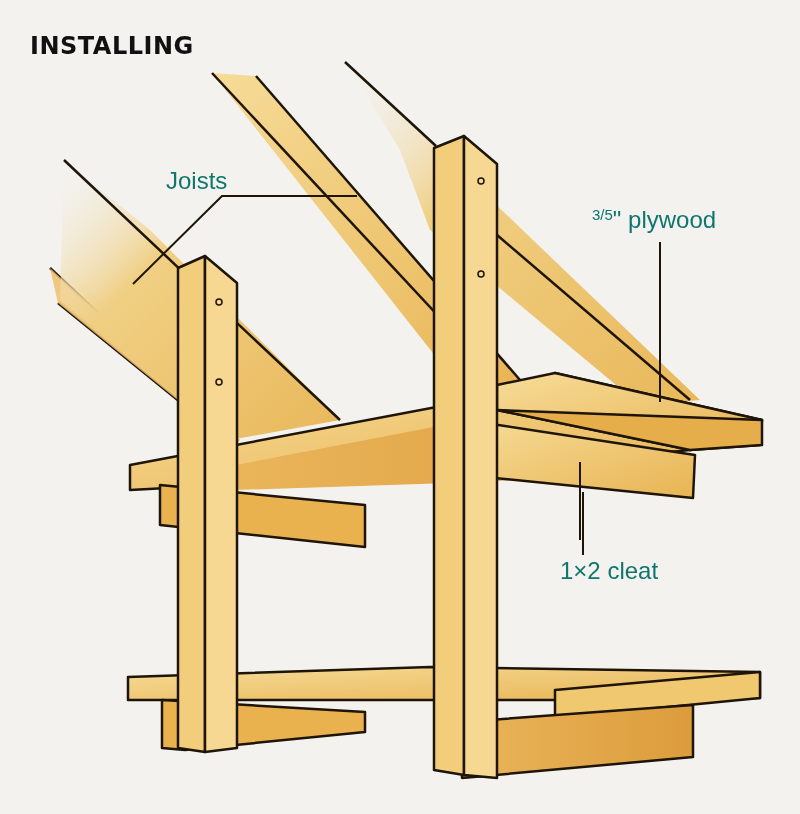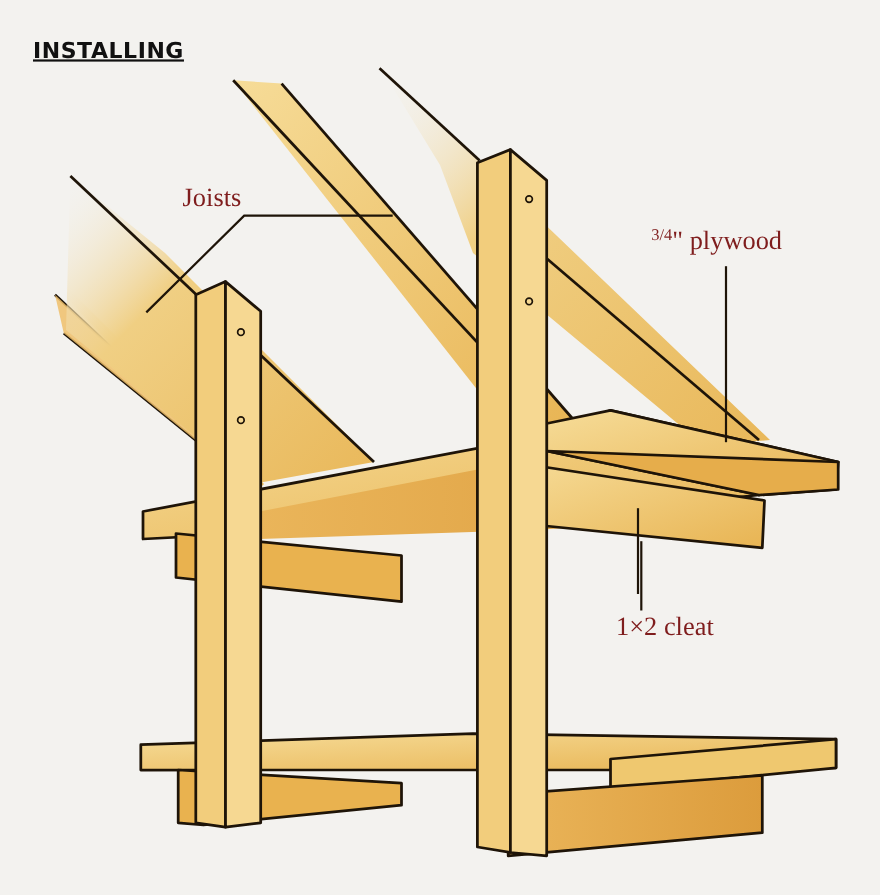--- a/index.html
+++ b/index.html
@@ -9,24 +9,24 @@
       font-family: "Liberation Sans", sans-serif;
       position: relative;
     }
     .canvas { position: absolute; left: 0; top: 0; width: 800px; height: 814px; }
     .title {
       position: absolute; left: 30px; top: 30px;
       font-family: "DejaVu Sans", sans-serif;
       font-weight: 900; color: #111; line-height: 33px;
       letter-spacing: 0.5px;
     }
-    .title .line { display: block; font-size: 20px; text-transform: uppercase; text-decoration: underline; }
+    .title .line { display: block; font-size: 24px; text-transform: uppercase; }
     .label {
-      position: absolute; color: #7f1d1d;
-      font-family: Liberation Serif, serif;
+      position: absolute; color: #0f766e;
+      font-family: Liberation Sans, sans-serif;
       font-size: 24px; white-space: nowrap;
     }
     .lbl-joists { left: 166px; top: 167px; }
     .lbl-plywood { left: 592px; top: 206px; }
     .lbl-cleat { left: 560px; top: 557px; }
     .frac { font-size: 15px; vertical-align: 8px; }
   </style>
 </head>
 <body>
 
@@ -109,16 +109,16 @@
   </g>
 </svg>
 
 <div class="title">
   <span class="line">Installing</span>
 </div>
 
 <div class="label lbl-joists">Joists</div>
 
 <div class="label lbl-plywood">
-  <span class="frac">3/4</span><span>" plywood</span>
+  <span class="frac">3/5</span><span>" plywood</span>
 </div>
 
 <div class="label lbl-cleat">1×2 cleat</div>
 
 </body></html>

